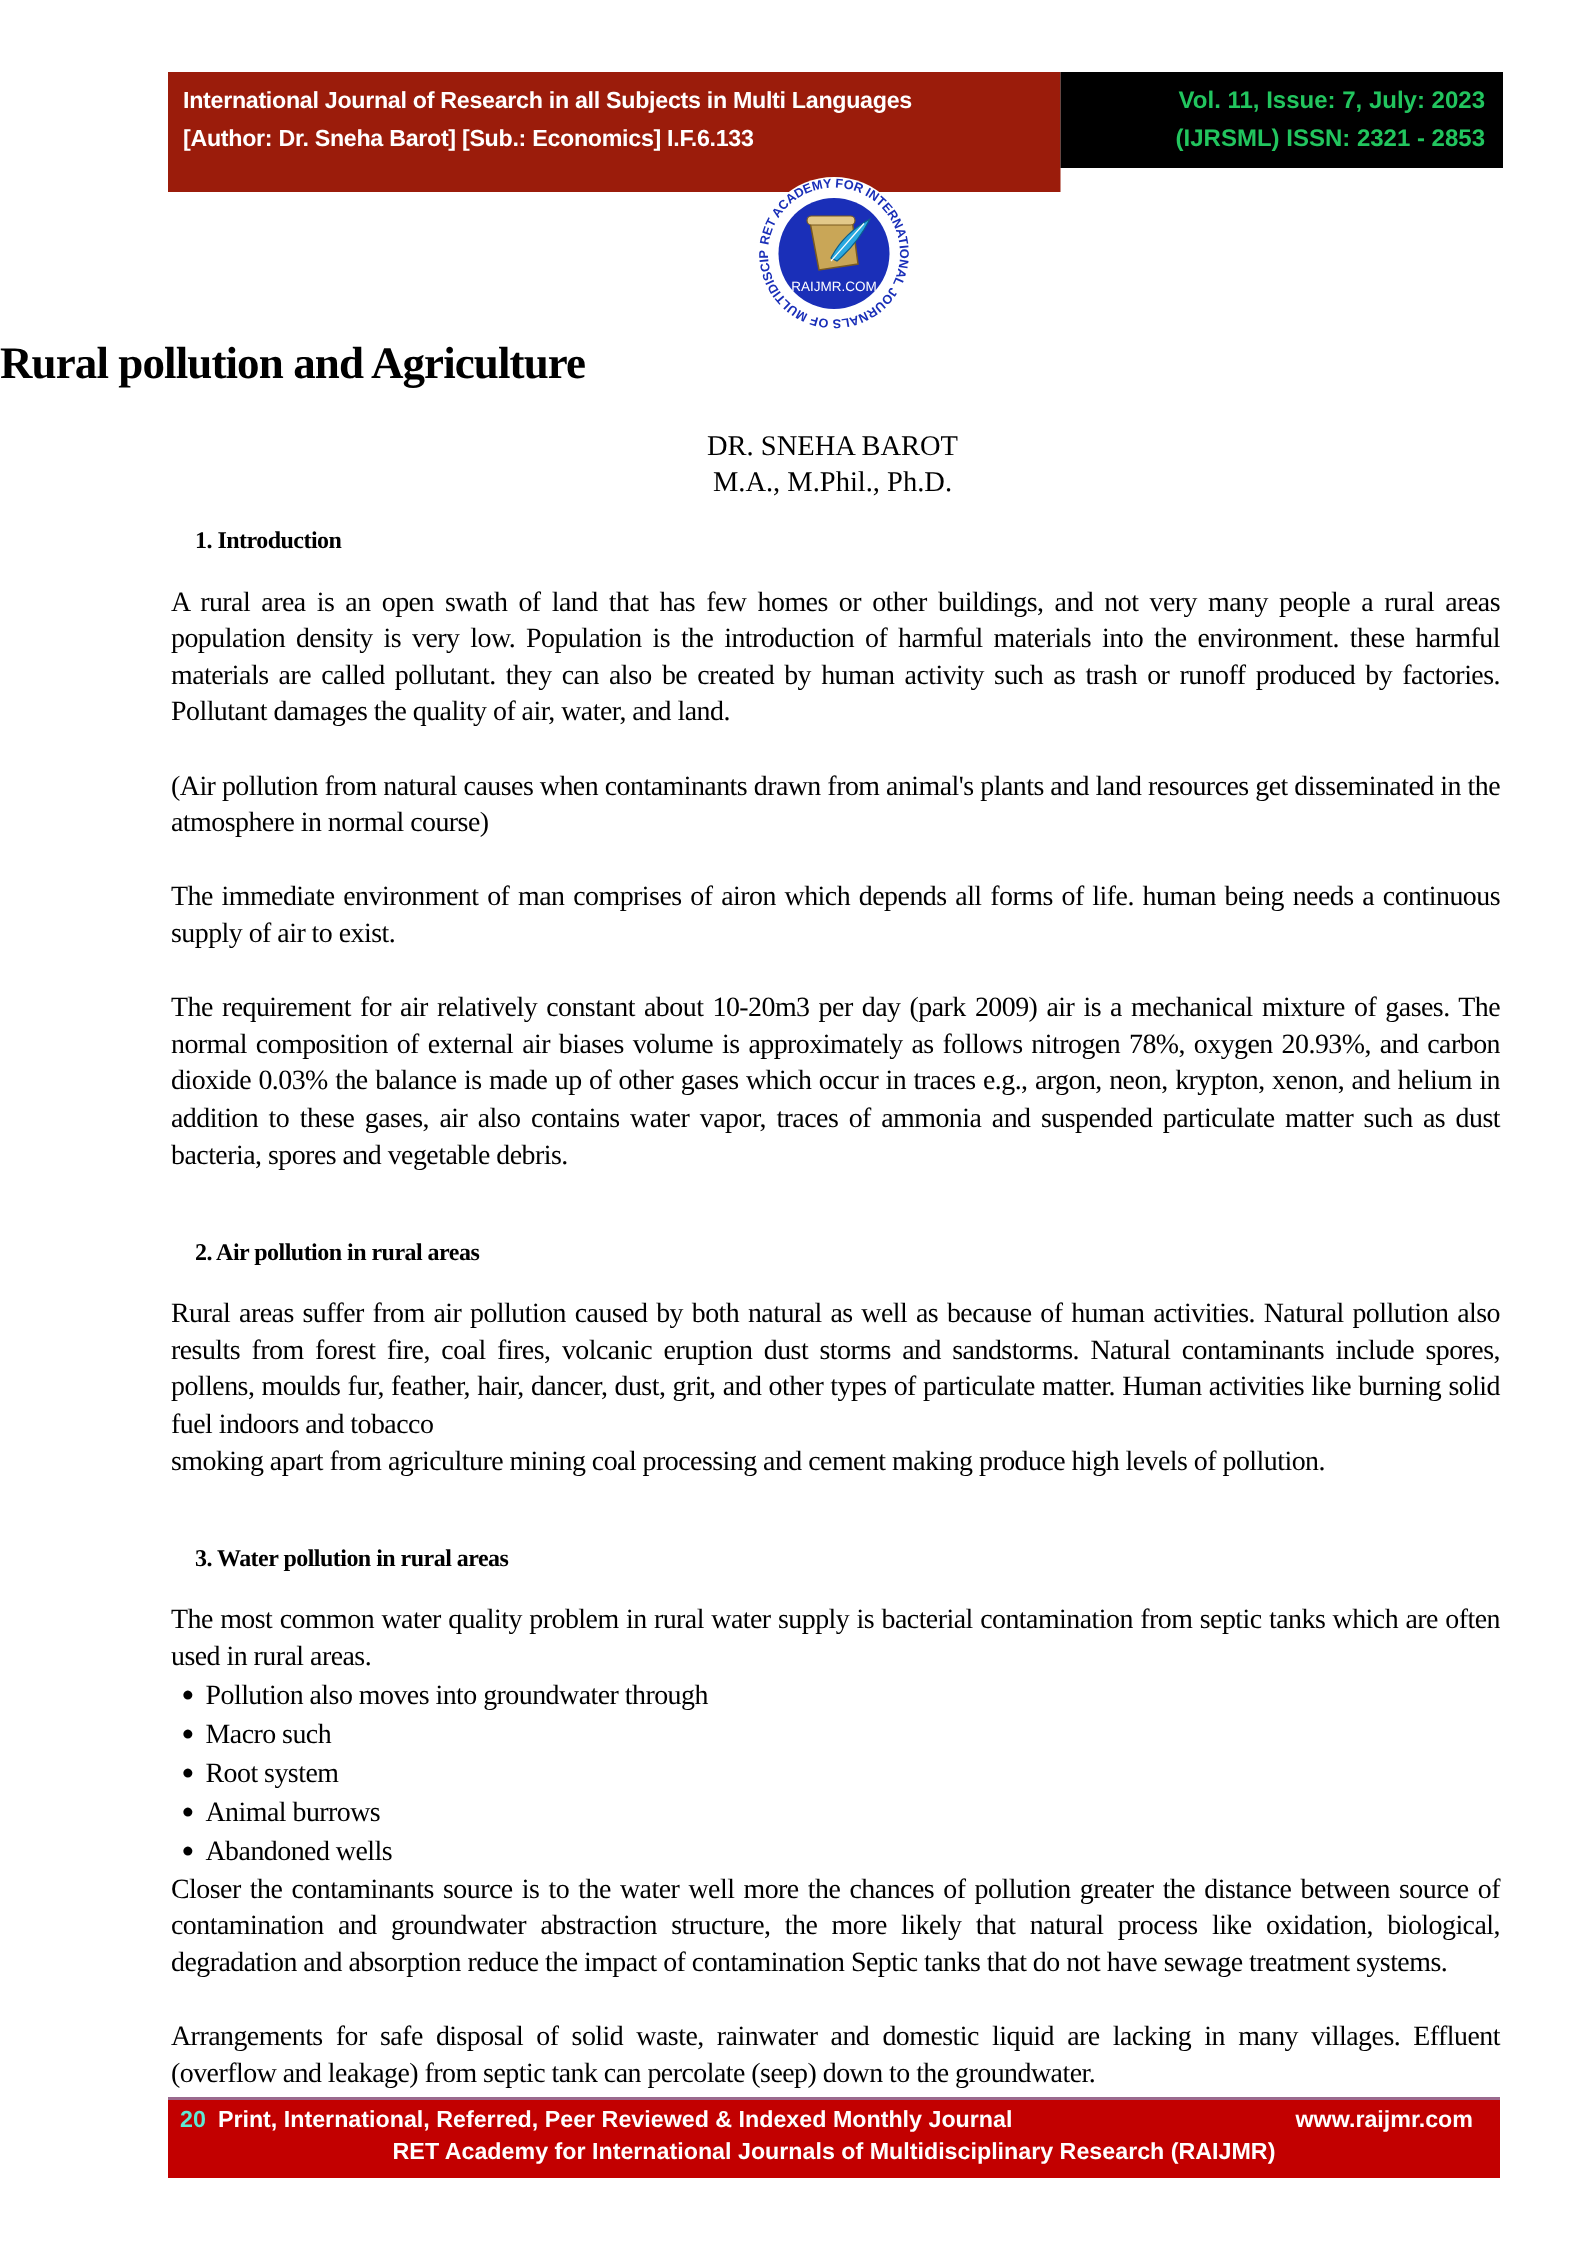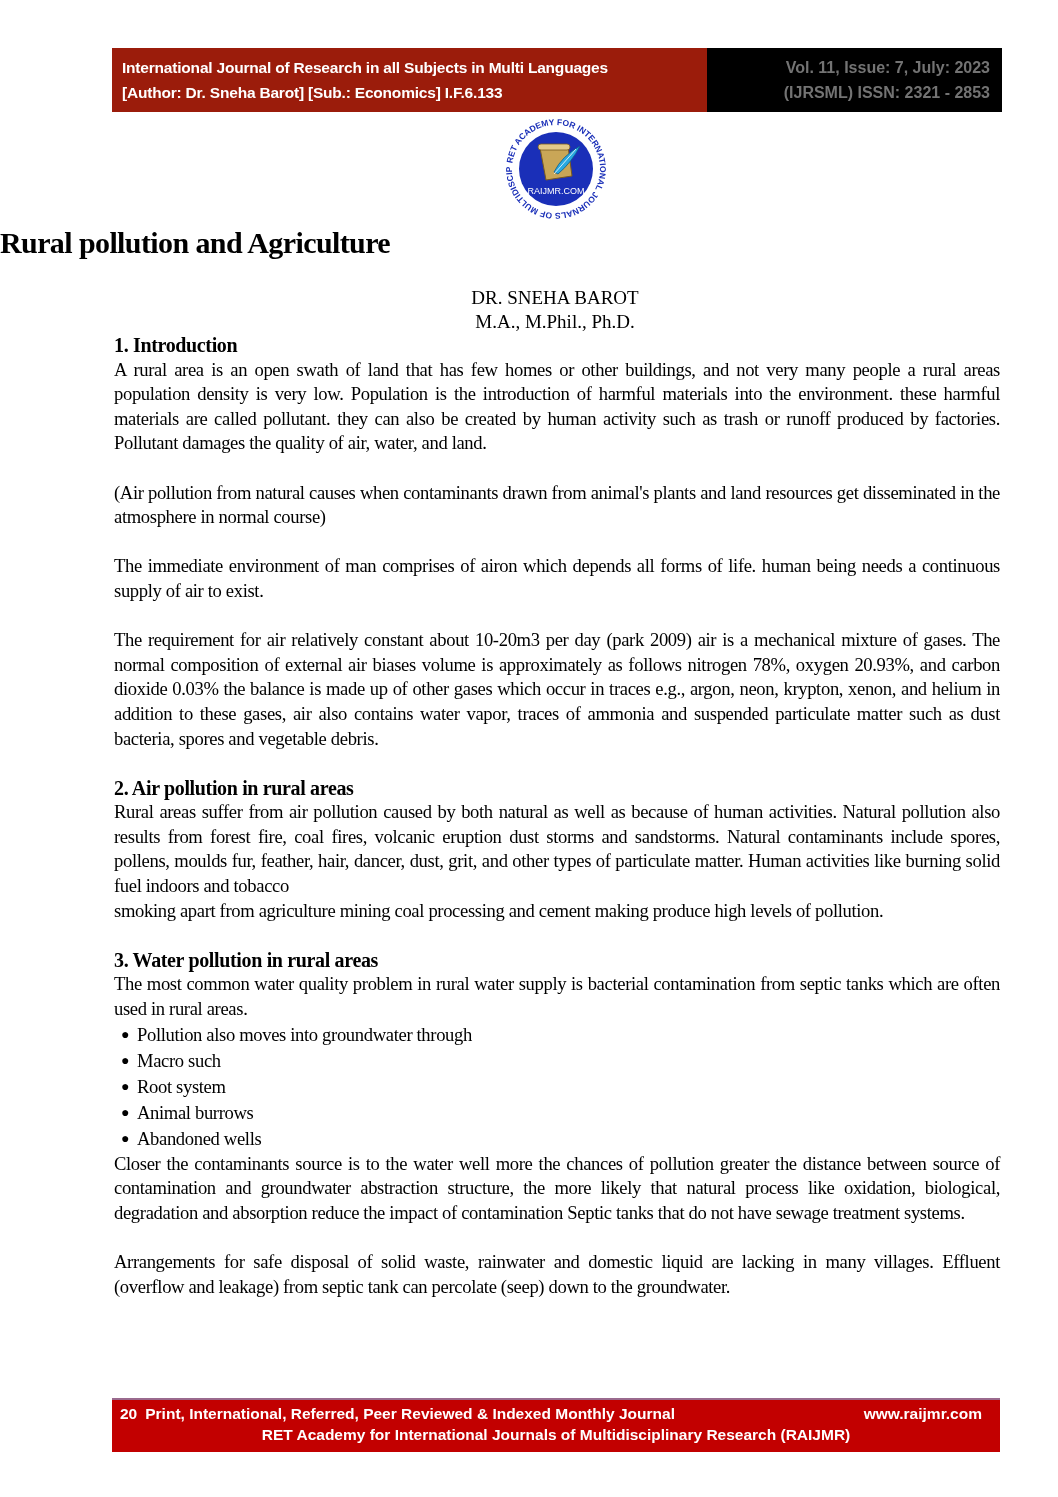--- a/index.html
+++ b/index.html
@@ -1,52 +1,52 @@
 <!DOCTYPE html>
 <html><head>
   <meta charset="utf-8">
   <style>
     html, body { margin: 0; padding: 0; background: #ffffff; }
     body { width: 1058px; height: 1497px; position: relative; overflow: hidden; }
     .page { position: absolute; left: 0; top: 0; width: 1058px; height: 1497px; background: #fff; }
 
     
     .header { position: absolute; left: 112px; top: 48px; width: 890px; height: 64px; display: flex; }
-    .header-left { width: 595px; height: 64px; background: #9b1c0b; color: #fff; box-sizing: border-box; padding: 7px 0 0 10px;
+    .header-left { width: 595px; height: 80px; background: #9b1c0b; color: #fff; box-sizing: border-box; padding: 7px 0 0 10px;
       font-family: "Liberation Sans", sans-serif; font-weight: bold; font-size: 15.5px; line-height: 25px; letter-spacing: -0.2px; }
-    .header-right { flex: 1; height: 64px; background: #000; color: #737373; box-sizing: border-box; padding: 7px 12px 0 0; text-align: right;
+    .header-right { flex: 1; height: 64px; background: #000; color: #22c55e; box-sizing: border-box; padding: 7px 12px 0 0; text-align: right;
       font-family: "Liberation Sans", sans-serif; font-weight: bold; font-size: 16px; line-height: 25px; }
     .header-right div, .header-left div { white-space: nowrap; }
 
     
     .logo { position: absolute; left: 502px; top: 116px; width: 108px; height: 106px; }
 
     
     .title { position: absolute; left: 0; width: 1058px; top: 226px; text-align: left;
       font-family: "Liberation Serif", serif; font-weight: bold; font-size: 30px; letter-spacing: -0.6px; }
     .author { position: absolute; left: 0; width: 1110px; top: 286px; text-align: center;
       font-family: "Liberation Serif", serif; font-size: 19px; line-height: 24px; }
 
     
     .content { position: absolute; left: 114px; top: 333px; width: 886px;
       font-family: "Liberation Serif", serif; font-size: 18.6px; line-height: 24.6px; color: #000; letter-spacing: -0.35px; }
     .content p { margin: 0; text-align: justify; font-family: Liberation Serif, serif; }
     .content .gap { height: 24.6px; }
-    .content h2 { margin: 0; font-size: 20px; font-weight: bold; line-height: 24.6px; }
+    .content h2 { margin: 16px; font-size: 16px; font-weight: bold; line-height: 24.6px; }
     .content .last-line { text-align: left; }
     .bullets { list-style: none; margin: 0; padding: 0 0 0 7px; }
     .bullets li { line-height: 26px; position: relative; padding-left: 16px; }
     .bullets li .bullet { position: absolute; left: 0; top: 0; font-size: 14px; }
 
     
     .footer { position: absolute; left: 112px; top: 1398px; width: 888px; height: 54px; background: #c20000;
       border-top: 2px solid #9a6a8e; box-sizing: border-box;
       font-family: "Liberation Sans", sans-serif; font-weight: bold; color: #fff; font-size: 15.5px; }
     .footer-row1 { position: absolute; left: 8px; top: 2px; right: 18px; height: 24px; display: flex; align-items: center; }
-    .footer-pagenum { color: #ffffff; margin-right: 8px; }
+    .footer-pagenum { color: #5eead4; margin-right: 8px; }
     .footer-url { margin-left: auto; color: #ffffff; }
     .footer-row2 { position: absolute; left: 0; right: 0; top: 26px; text-align: center; }
   </style>
 </head>
 <body>
 
 <div class="page">
 
   <div class="header">
     <div class="header-left">

